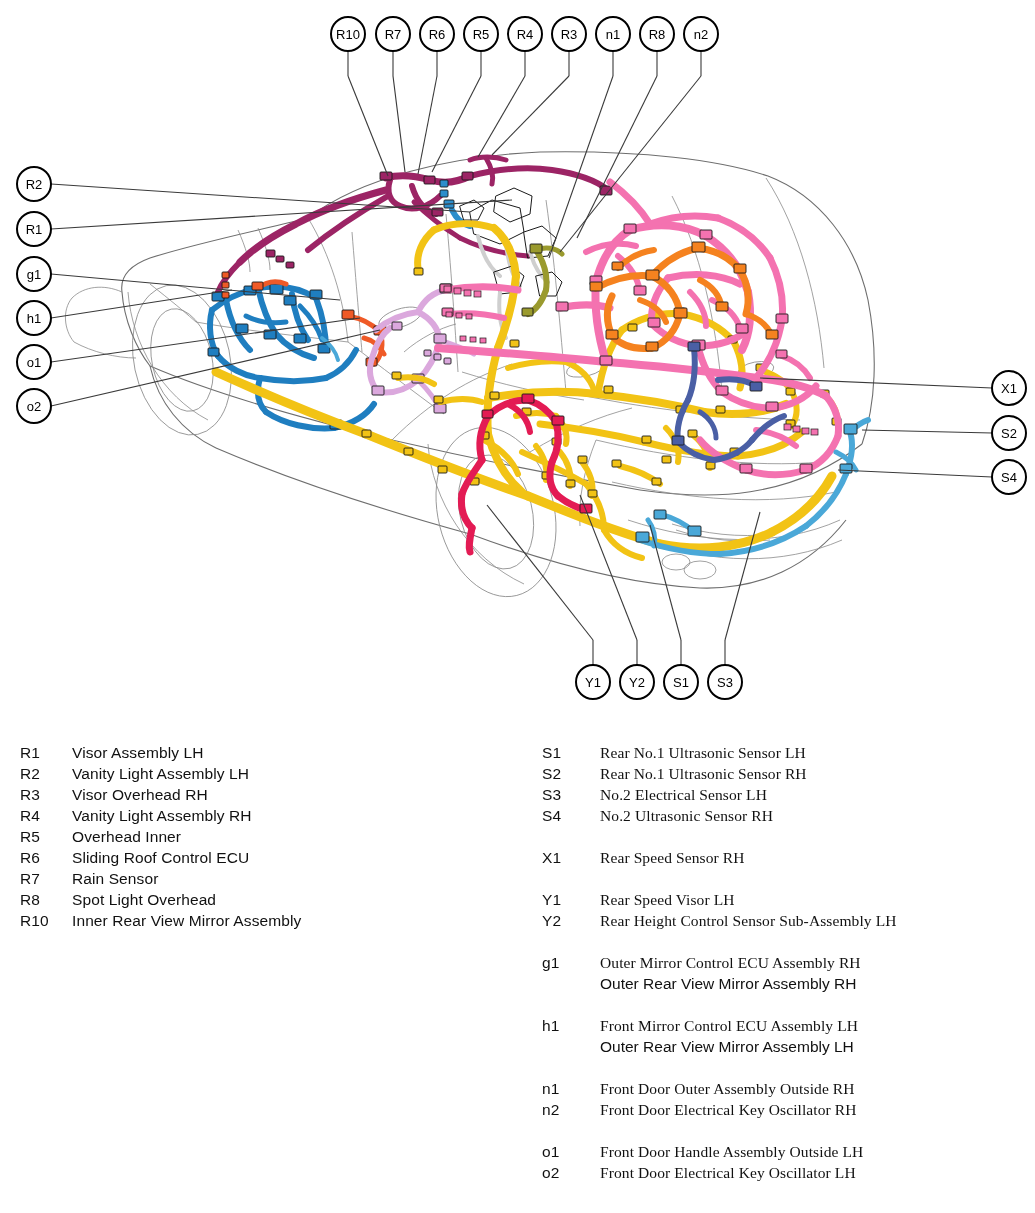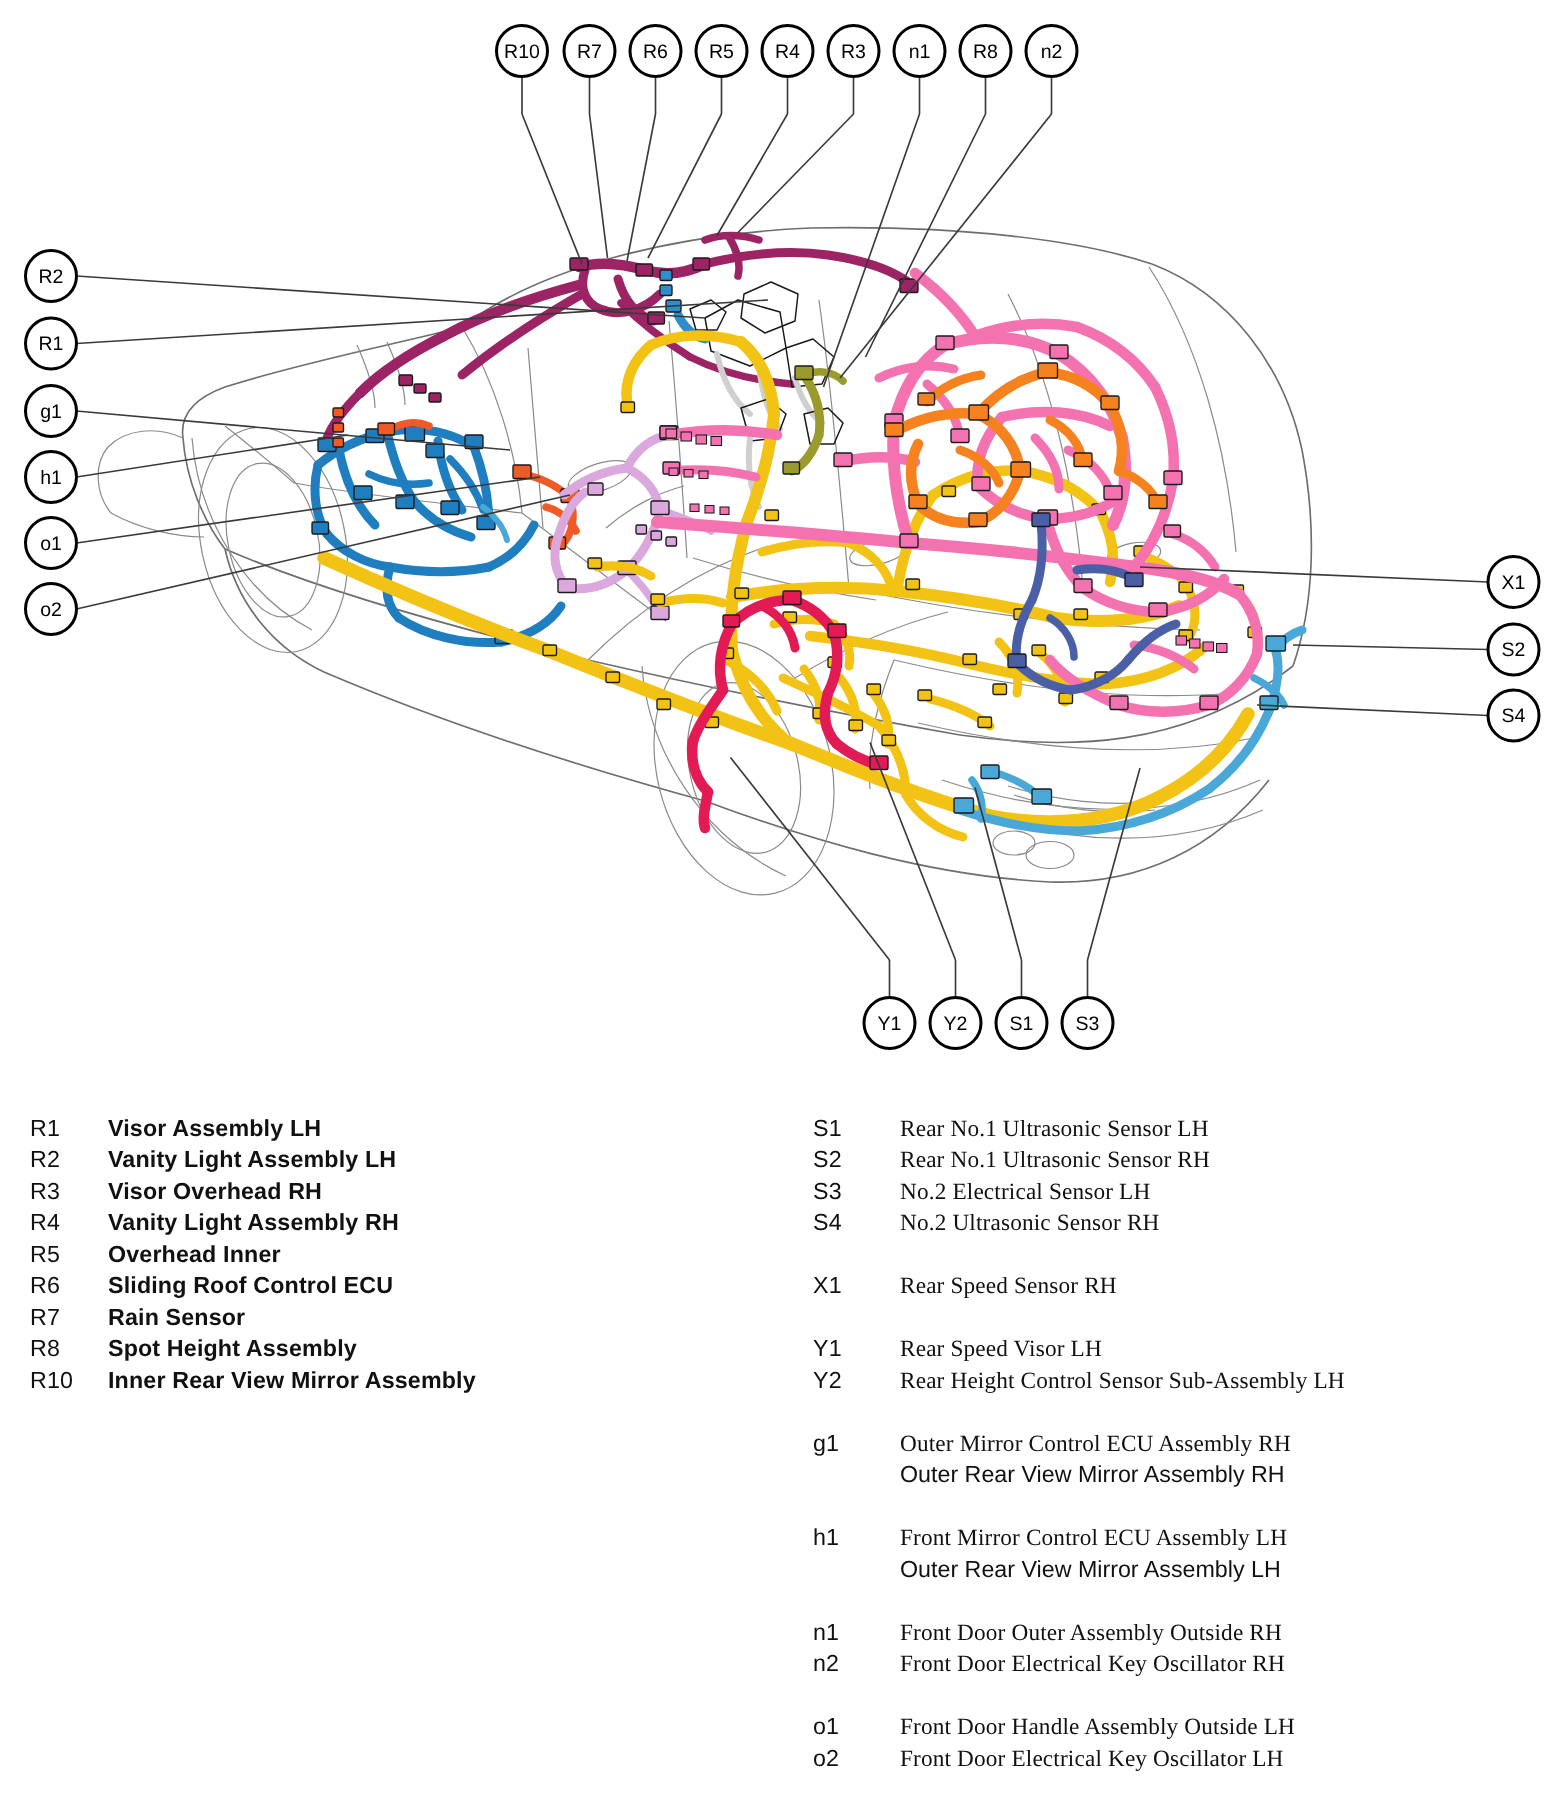--- a/index.html
+++ b/index.html
@@ -19,21 +19,21 @@
   .legend-row { position:absolute; height:21px; white-space:nowrap; }
   .legend-code {
     position:absolute; left:0; top:0; width:52px;
     font-size:15.5px; line-height:21px; letter-spacing:.1px;
   }
   .legend-label {
     position:absolute; top:0;
     font-size:15.5px; line-height:21px; letter-spacing:.1px;
   }
   #legend-col-left  .legend-code  { left:20px; }
-  #legend-col-left  .legend-label { left:72px;font-weight:bold; }
+  #legend-col-left  .legend-label { left:72px; }
   #legend-col-right .legend-code  { left:22px; }
   #legend-col-right .legend-label { left:80px;font-family:Liberation Serif, serif; }
   .legend-sub { position:absolute; top:0; font-size:15.5px; line-height:21px; }
   #legend-col-right .legend-sub { left:80px; }
 </style>
 </head>
 <body>
 
 <div id="diagram-stage">
 <svg width="1035" height="730" viewBox="0 0 1035 730" xmlns="http://www.w3.org/2000/svg">
@@ -610,21 +610,21 @@
       <div class="legend-row" style="top: 117px;">
         <span class="legend-code">R6</span>
         <span class="legend-label">Sliding Roof Control ECU</span>
       </div>
       <div class="legend-row" style="top: 138px;">
         <span class="legend-code">R7</span>
         <span class="legend-label">Rain Sensor</span>
       </div>
       <div class="legend-row" style="top: 159px;">
         <span class="legend-code">R8</span>
-        <span class="legend-label">Spot Height Assembly</span>
+        <span class="legend-label">Spot Light Overhead</span>
       </div>
       <div class="legend-row" style="top: 180px;">
         <span class="legend-code">R10</span>
         <span class="legend-label">Inner Rear View Mirror Assembly</span>
       </div>
     </div>
   <div class="legend-col" id="legend-col-right">
       <div class="legend-row" style="top: 12px;">
         <span class="legend-code">S1</span>
         <span class="legend-label">Rear No.1 Ultrasonic Sensor LH</span>

